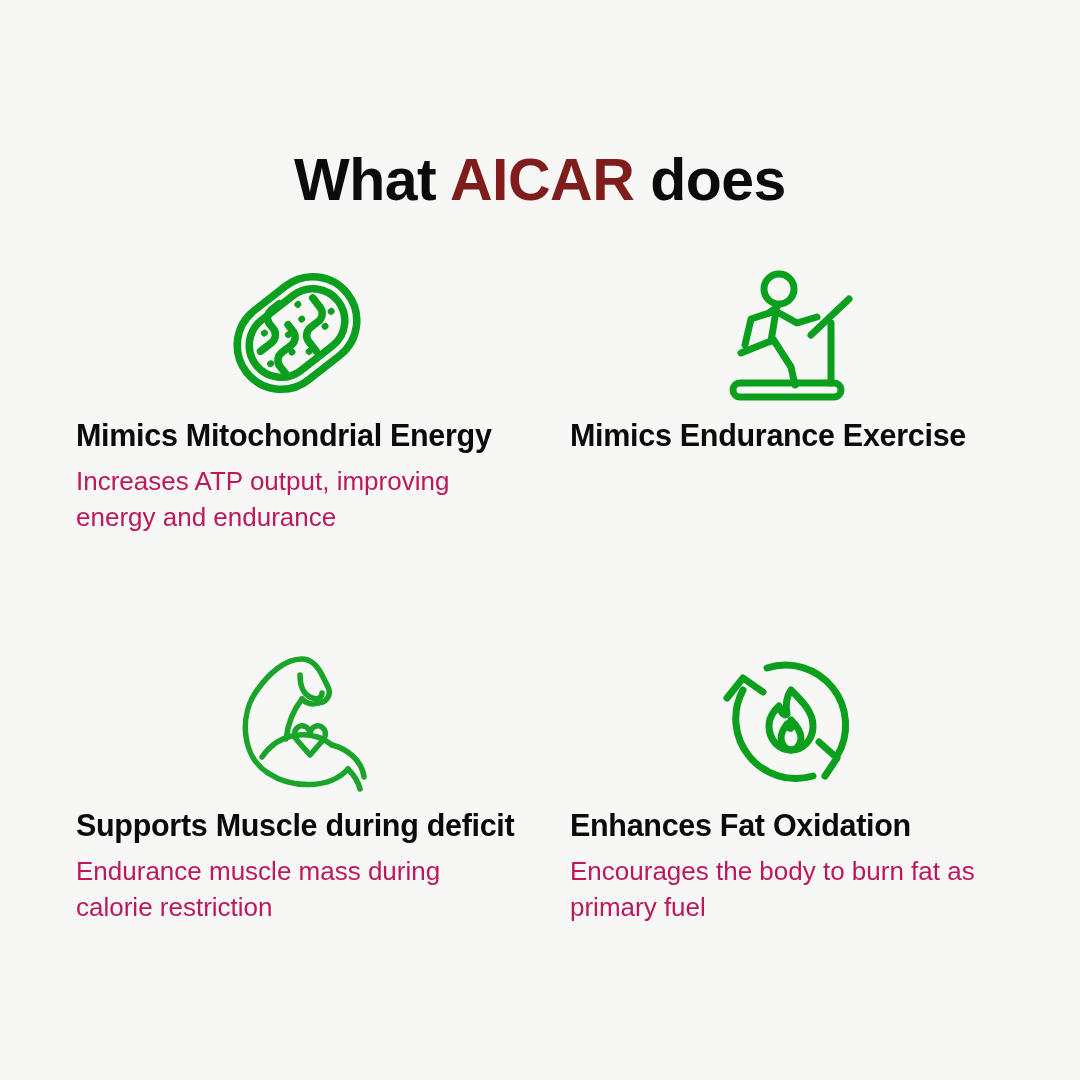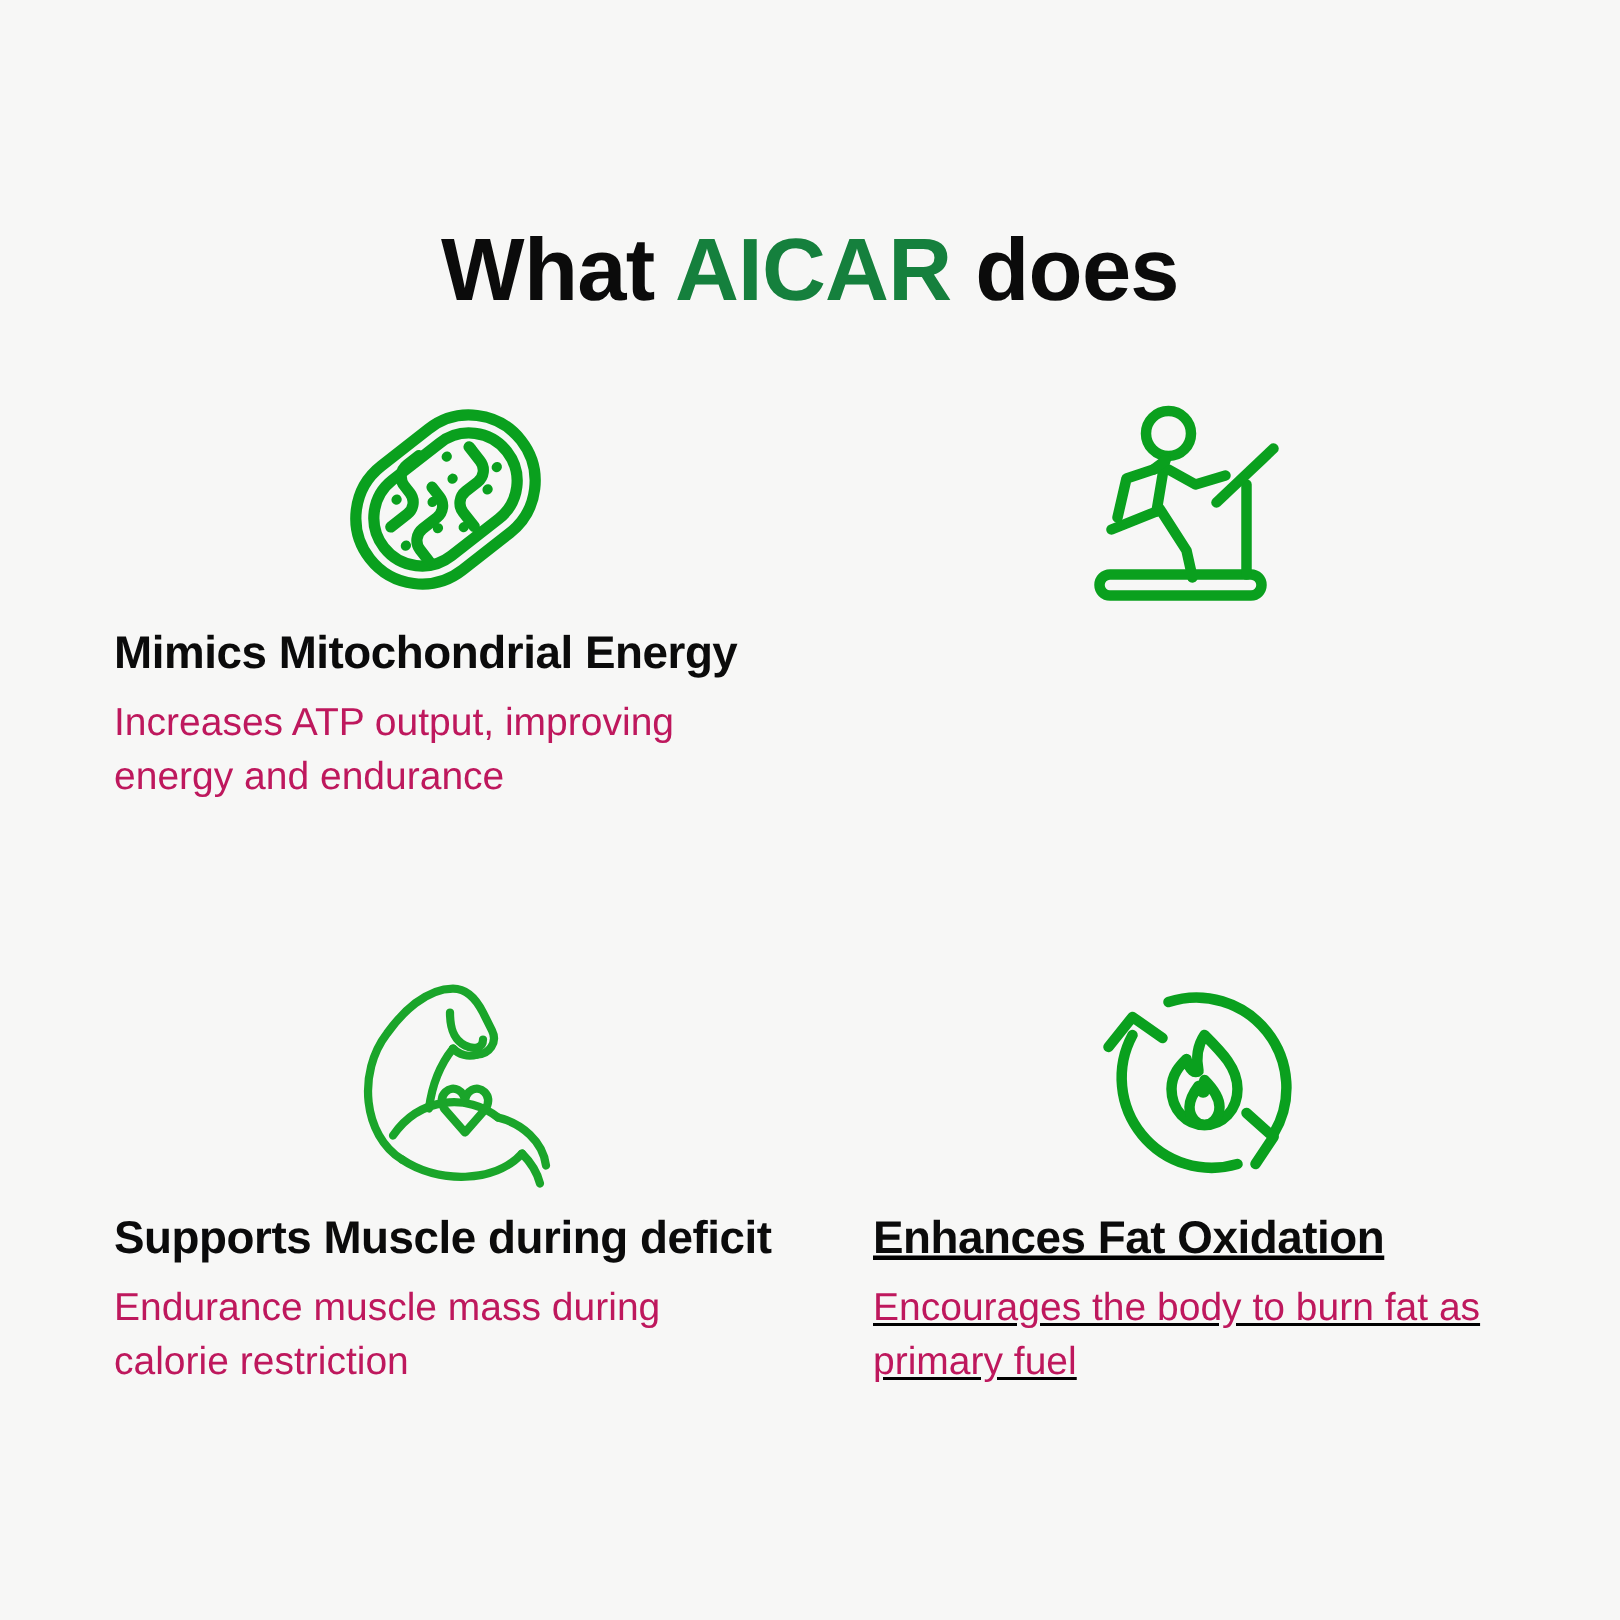--- a/index.html
+++ b/index.html
@@ -27,39 +27,39 @@
     left: 0;
     width: 1080px;
     text-align: center;
     font-size: 59px;
     font-weight: bold;
     letter-spacing: -0.5px;
     color: #0b0b0b;
     line-height: 1.1;
     white-space: nowrap;
   }
-  .title .accent { color: #15803d; }
+  .title .accent { color: #7f1d1d; }
 
   
   .grid {
     position: absolute;
     top: 262px;
     left: 0;
     width: 1080px;
     height: 760px;
   }
 
   .card {
     position: absolute;
     width: 470px;
   }
   .card-r1c1 { left: 62px;  top: 0px; }
   .card-r1c2 { left: 556px; top: 0px; }
   .card-r2c1 { left: 62px;  top: 390px; }
-  .card-r2c2 { left: 568px; top: 390px; text-decoration: underline; }
+  .card-r2c2 { left: 556px; top: 390px; }
 
   .icon-wrap {
     width: 470px;
     height: 142px;
     display: flex;
     align-items: center;
     justify-content: center;
   }
 
   .icon-wrap svg { display: block; overflow: visible; }
@@ -150,20 +150,21 @@
 
           <path d="M44 46 L52 40"></path>
 
           <rect x="8" y="116" width="108" height="14" rx="7"></rect>
 
           <path d="M106 116 L106 56"></path>
 
           <path d="M86 68 L124 32"></path>
         </svg>
       </div>
+      <div class="card-title">Mimics Endurance Exercise</div>
     </div>
 
     <div class="card card-r2c1">
       <div class="icon-wrap">
         <svg width="150" height="140" viewBox="0 0 150 140" fill="none" stroke="#1aa52a" stroke-width="5.5" stroke-linecap="round" stroke-linejoin="round">
 
           <path d="M46 120
                    C 20 104, 16 62, 36 36
                    C 46 22, 62 6, 80 6
                    C 90 6, 96 14, 100 22

